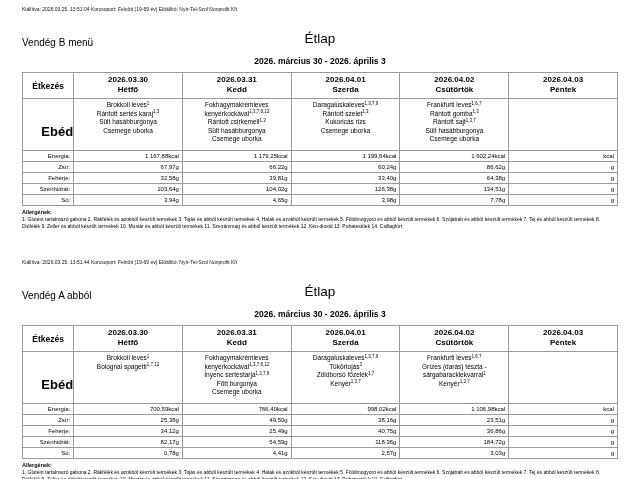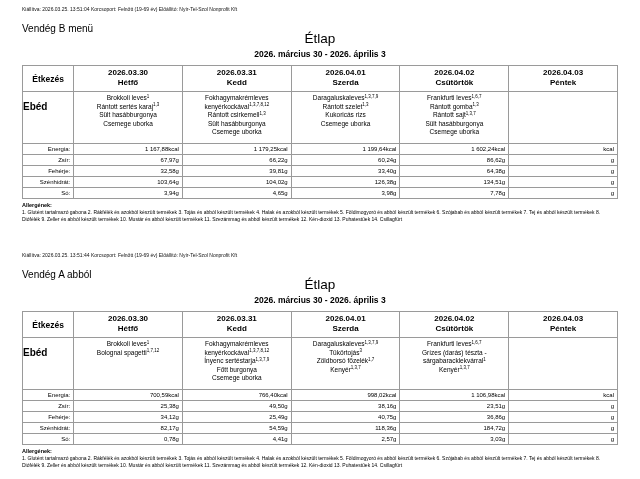--- a/index.html
+++ b/index.html
@@ -11,41 +11,41 @@
     font-family: "Liberation Sans", "DejaVu Sans", sans-serif;
     overflow: hidden;
   }
   .menu-section { padding: 0 22px; }
   .menu-section.first { padding-top: 6px; }
   .menu-section + .menu-section { margin-top: 30px; }
 
   .meta-line { font-size: 5px; line-height: 7px; color: #111; }
 
   .title-row { position: relative; height: 20px; margin-top: 5px; }
-  .menu-name { position: absolute; left: 0; bottom: 15px; font-size: 10px; }
+  .menu-name { position: absolute; left: 0; bottom: 1px; font-size: 10px; }
   .page-title {
     margin: 16px; text-align: center;
     font-size: 13.5px; font-weight: normal; line-height: 20px;
   }
   .date-range {
     text-align: center; font-weight: bold;
-    font-size: 8.5px; 
+    font-size: 8.5px; margin-top: 7px;
   }
 
   table.menu-table {
     width: 100%; margin-top: 6px;
     border-collapse: collapse; table-layout: fixed;
   }
   .menu-table th, .menu-table td { border: 1px solid #9a9a9a; padding: 0; }
   th.corner-header { width: 8.6%; font-size: 8.5px; font-weight: bold; }
   th.day-header { font-size: 8px; font-weight: bold; padding: 2px 0 3px 0; }
   .day-date, .day-name { text-align: center; line-height: 10px; font-weight: bold; }
   th.meal-label {
-    font-size: 10px; font-weight: bold;
-    vertical-align: top; padding-top: 9px; text-align: left;
+    font-size: 13px; font-weight: bold;
+    vertical-align: top; padding-top: 25px; text-align: right;
   }
   td.dishes-cell {
     vertical-align: top; height: 52px;
     padding: 2px 2px; text-align: center;
   }
   .dish { font-size: 6.5px; line-height: 8.5px; }
   .dish sup {
     font-size: 4.5px; line-height: 0;
     vertical-align: baseline; position: relative; top: -2.5px;
   }

